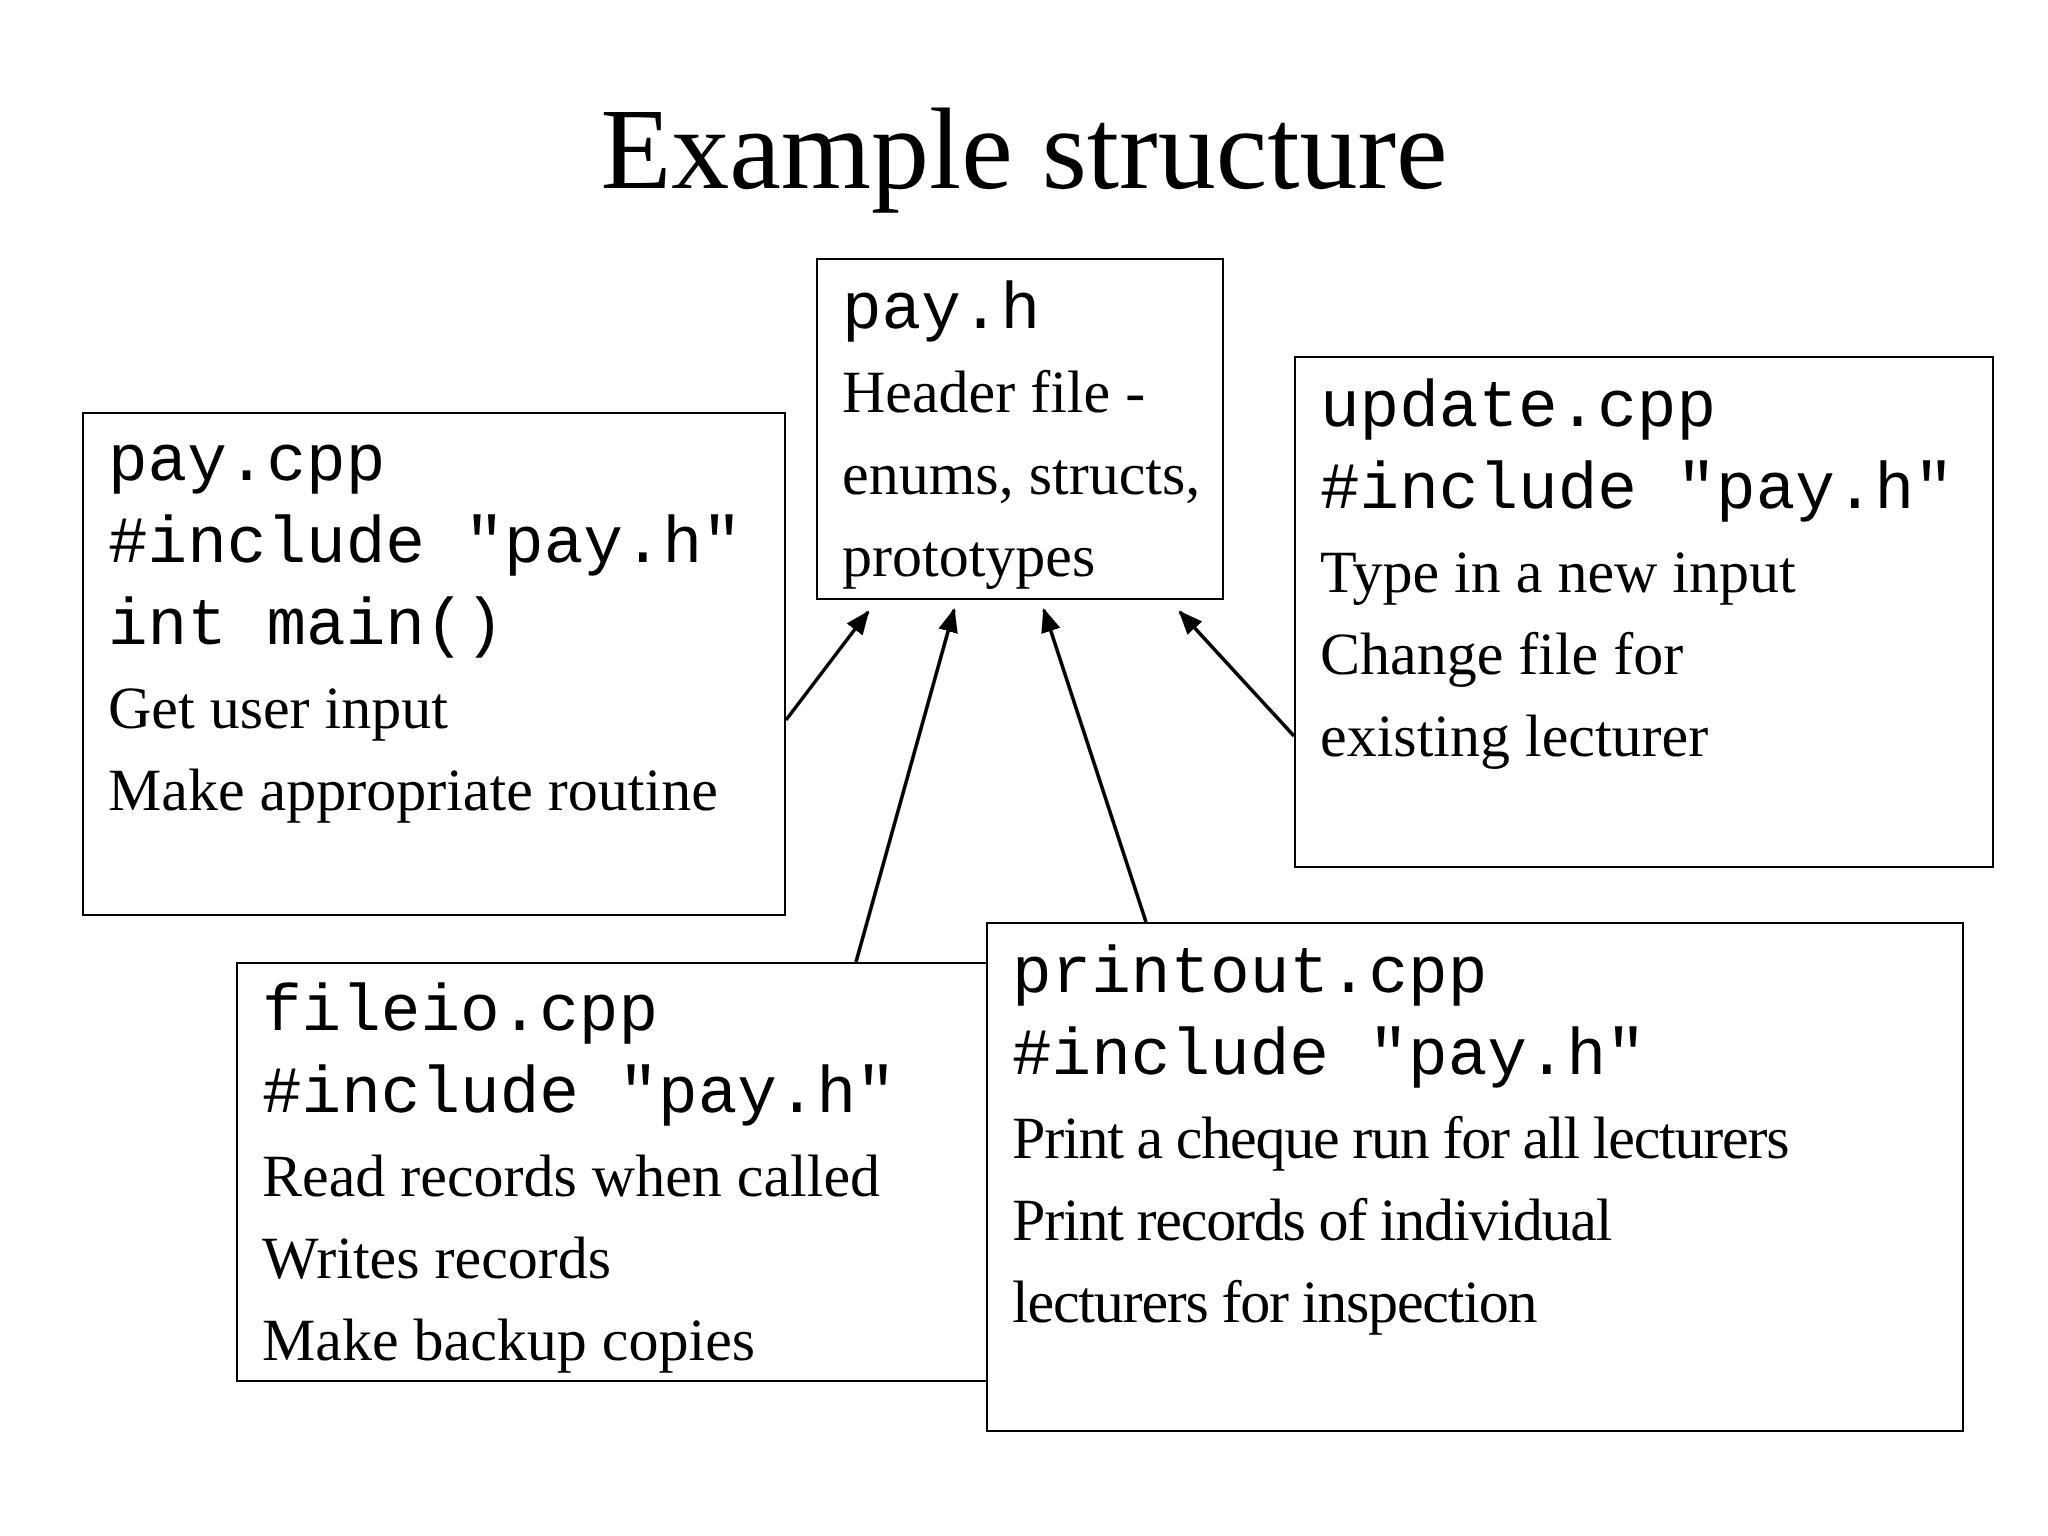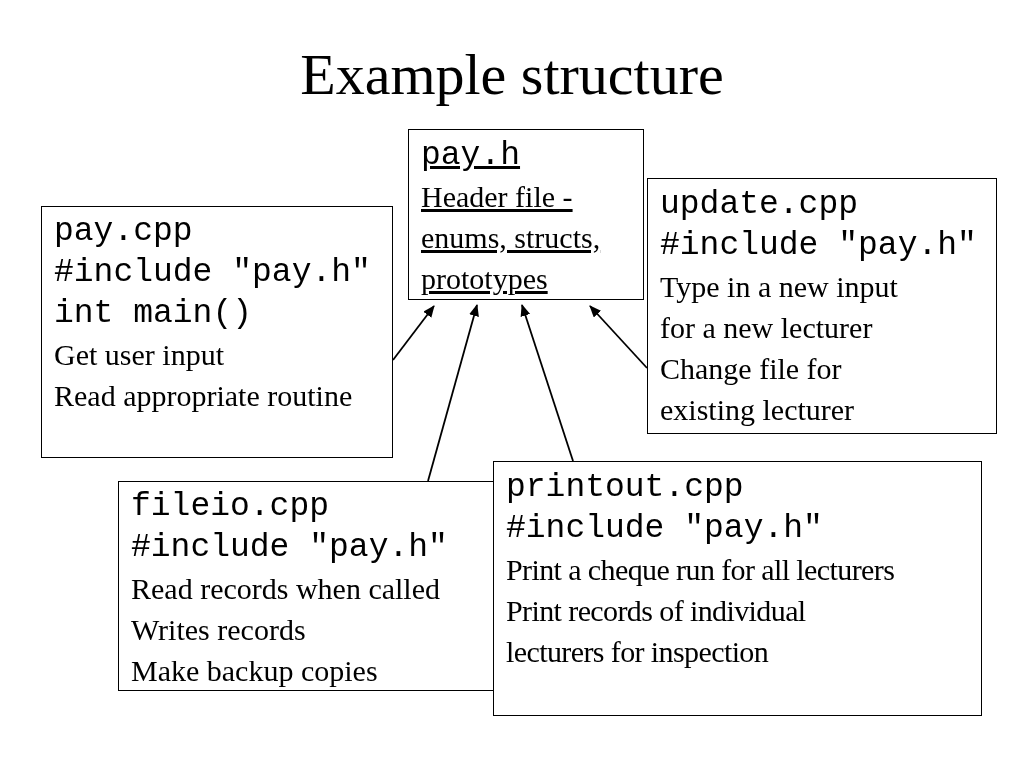--- a/index.html
+++ b/index.html
@@ -33,21 +33,21 @@
     z-index: 2;
   }
   .box-line {
     line-height: 41px;
     white-space: nowrap;
     color: #000000;
   }
   .code  { font-family: "Liberation Mono", monospace; font-size: 33px; }
   .plain { font-family: "Liberation Serif", serif;    font-size: 30px; }
 
-  #box-pay-h        { left: 408px; top: 129px; width: 236px; height: 171px; text-decoration: underline; }
+  #box-pay-h        { left: 408px; top: 129px; width: 204px; height: 171px; }
   #box-pay-cpp      { left:  41px; top: 206px; width: 352px; height: 252px; padding-top: 4px; }
   #box-update-cpp   { left: 647px; top: 178px; width: 350px; height: 256px; }
   #box-fileio-cpp   { left:  98px; top: 481px; width: 376px; height: 210px; padding-top: 4px; margin-left: 20px; }
   #box-printout-cpp { left: 493px; top: 461px; width: 489px; height: 255px; }
   #box-printout-cpp .plain { letter-spacing: -0.6px; }
 
   #arrows {
     position: absolute;
     left: 0; top: 0;
     width: 1024px;
@@ -82,28 +82,27 @@
     <div class="box-line plain">Header file -</div>
     <div class="box-line plain">enums, structs,</div>
     <div class="box-line plain">prototypes</div>
   </div>
 
   <div class="file-box" id="box-pay-cpp">
     <div class="box-line code">pay.cpp</div>
     <div class="box-line code">#include "pay.h"</div>
     <div class="box-line code">int main()</div>
     <div class="box-line plain">Get user input</div>
-    <div class="box-line plain">Read appropriate routine</div>
+    <div class="box-line plain">Make appropriate routine</div>
   </div>
 
   <div class="file-box" id="box-update-cpp">
     <div class="box-line code">update.cpp</div>
     <div class="box-line code">#include "pay.h"</div>
     <div class="box-line plain">Type in a new input</div>
-    <div class="box-line plain">for a new lecturer</div>
     <div class="box-line plain">Change file for</div>
     <div class="box-line plain">existing lecturer</div>
   </div>
 
   <div class="file-box" id="box-fileio-cpp">
     <div class="box-line code">fileio.cpp</div>
     <div class="box-line code">#include "pay.h"</div>
     <div class="box-line plain">Read records when called</div>
     <div class="box-line plain">Writes records</div>
     <div class="box-line plain">Make backup copies</div>

